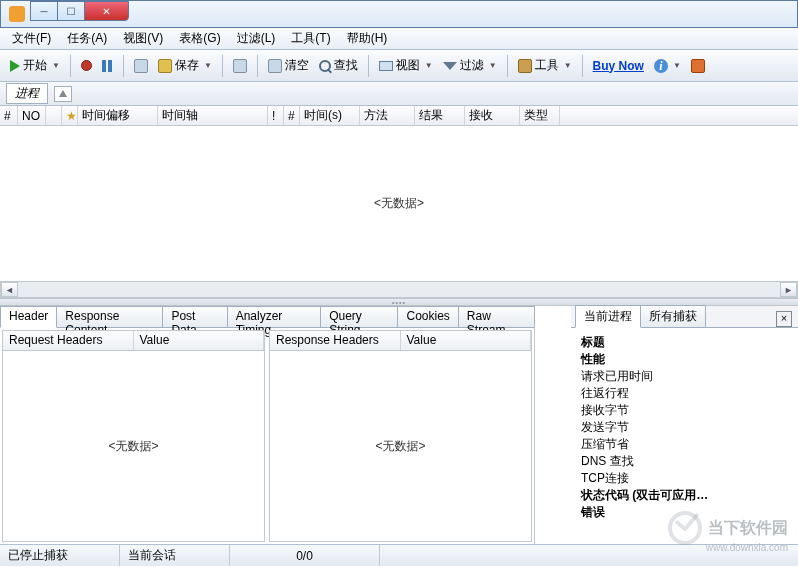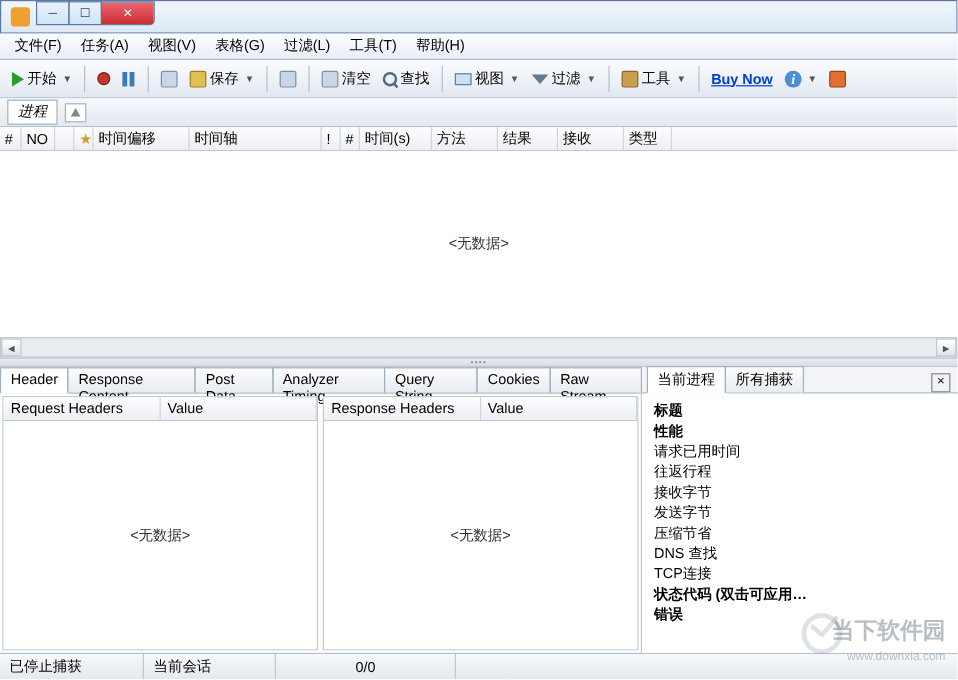--- a/index.html
+++ b/index.html
@@ -41,21 +41,21 @@
 
 .colhdr { height: 20px; background: linear-gradient(#fdfdfe,#ebeef3); border-bottom:1px solid #c0c8d0; display:flex; align-items:center; }
 .colhdr .col { border-right:1px solid #d0d5dc; height:100%; display:flex; align-items:center; padding:0 4px; overflow:hidden; white-space:nowrap; }
 .star{color:#d0a020;}
 
 .gridbody { height: 155px; background:#fff; display:flex; align-items:center; justify-content:center; color:#333; }
 .hscroll { height: 17px; background:#e9edf2; border:1px solid #c0c8d0; display:flex; } .hscroll .arrow{width:17px;border:1px solid #c0c8d0;background:linear-gradient(#fff,#e0e5ec);display:flex;align-items:center;justify-content:center;font-size:9px;color:#556;} .hscroll .track{flex:1;}
 
 .splitter { height:8px; background:linear-gradient(#e8ecf1,#d8dde4); border-top:1px solid #c0c5cc; border-bottom:1px solid #c0c5cc; text-align:center; font-size:7px; color:#909090; letter-spacing:1px; line-height:8px;}
 
-.bottom { display:flex; height: 238px; }
+.bottom { display:flex; height: 238px; gap: 36px; }
 .bottom-left { width: 535px; border-right:1px solid #c0c8d0; display:flex; flex-direction:column;}
 .tabs { display:flex; height:22px; background:#f2f4f7; border-bottom:1px solid #a0b0c0; }
 .tab { border:1px solid #a0b0c0; border-bottom:none; padding:2px 8px; margin-right:-1px; background:linear-gradient(#fbfcfd,#e8ecf1); cursor:default; }
 .tab.active { background:#fff; border-bottom:1px solid #fff; margin-bottom:-1px;}
 .panes { display:flex; flex:1; }
 .pane { flex:1; border:1px solid #c0c8d0; margin:2px; display:flex; flex-direction:column; }
 .pane-hdr { height:20px; background:linear-gradient(#fdfdfe,#ebeef3); border-bottom:1px solid #c0c8d0; display:flex; }
 .pane-hdr .ph { flex:1; padding:2px 6px; border-right:1px solid #d0d5dc;}
 .pane-body { flex:1; display:flex; align-items:center; justify-content:center; color:#333; background:#fff;}
 
@@ -63,21 +63,21 @@
 .rtabs { display:flex; height:22px; background:#f2f4f7; border-bottom:1px solid #a0b0c0; align-items:flex-end; padding-left:4px;}
 .rtabs .tab { }
 .rtabs .closer { margin-left:auto; margin-right:6px; width:16px;height:16px;border:1px solid #808890; background:#f0f2f5; text-align:center; line-height:13px; font-size:11px;}
 .proplist { flex:1; background:#fff; padding:6px 10px; overflow:hidden;}
 .proplist .prop { line-height:17px; white-space:nowrap;}
 .proplist .bold { font-weight:bold; }
 
 .status { height:22px; background:linear-gradient(#f6f8fb,#e4e9f0); border-top:1px solid #b0c0d0; display:flex; align-items:center; }
 .status .cell { border-right:1px solid #c0c8d0; height:100%; display:flex; align-items:center; padding:0 8px;}
 
-.watermark { position:absolute; right:10px; bottom:28px; font-size:19px; color:rgba(100,110,120,0.45); font-weight:bold; pointer-events:none;}
+.watermark { position:absolute; right:10px; bottom:28px; font-size:16px; color:rgba(100,110,120,0.45); font-weight:bold; pointer-events:none;}
 .watermark-sub { position:absolute; right:10px; bottom:14px; font-size:10px; color:rgba(100,110,120,0.4); pointer-events:none;}
 .wm-circle{position:absolute;right:96px;bottom:22px;width:34px;height:34px;border:4px solid rgba(130,140,150,0.25);border-radius:50%;pointer-events:none;}
 .wm-circle::after{content:"";position:absolute;width:10px;height:18px;border:4px solid rgba(130,140,150,0.25);border-top:none;border-left:none;transform:rotate(40deg);left:8px;top:-7px;border-radius:0 0 3px 0;}
 </style>
 </head>
 <body>
 
 <div class="titlebar">
   <span class="icon"></span>
   <div class="win-controls">

